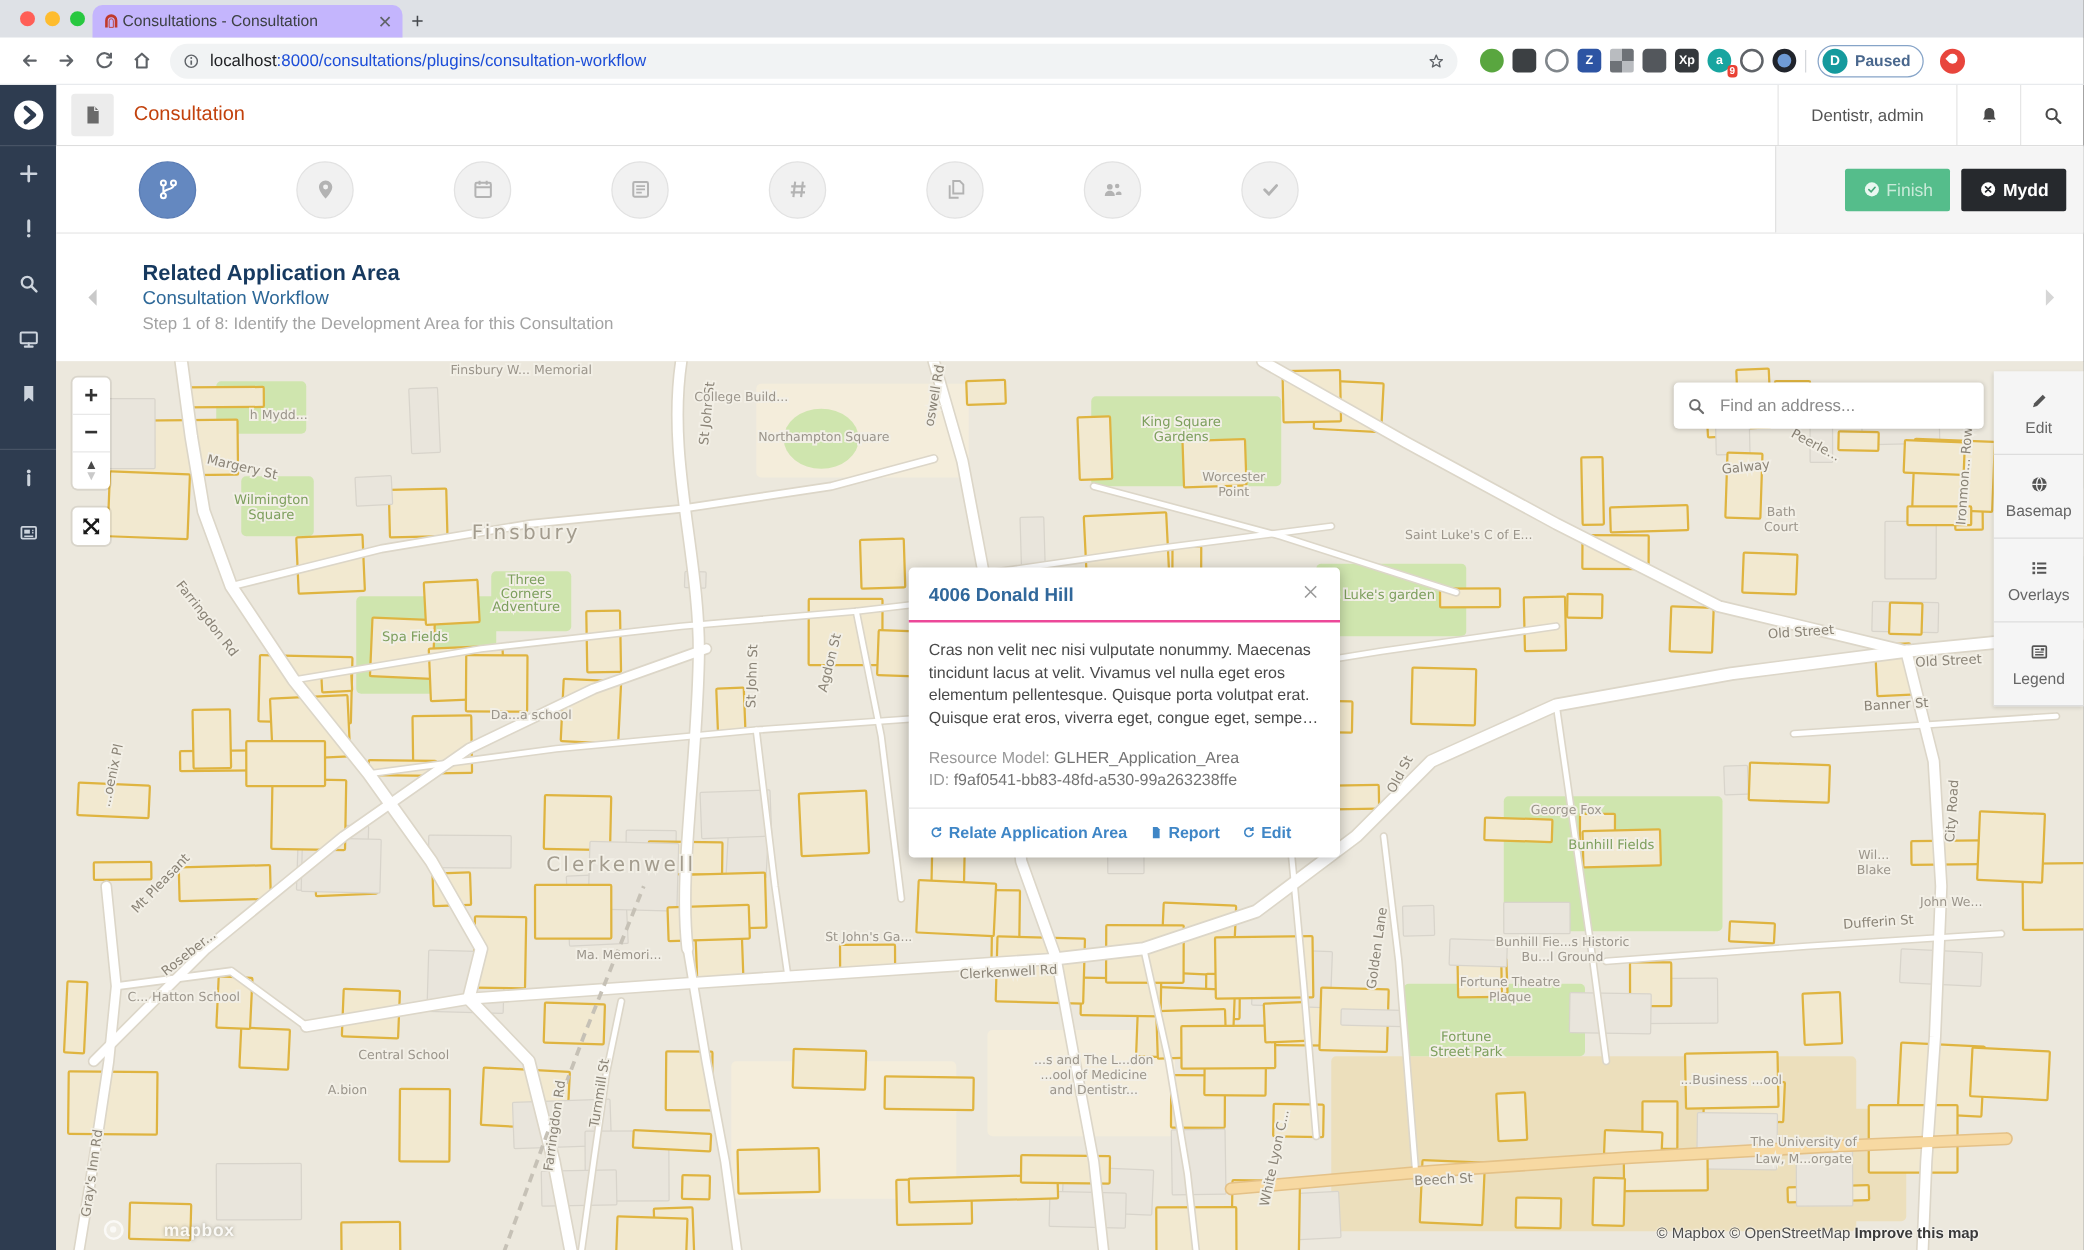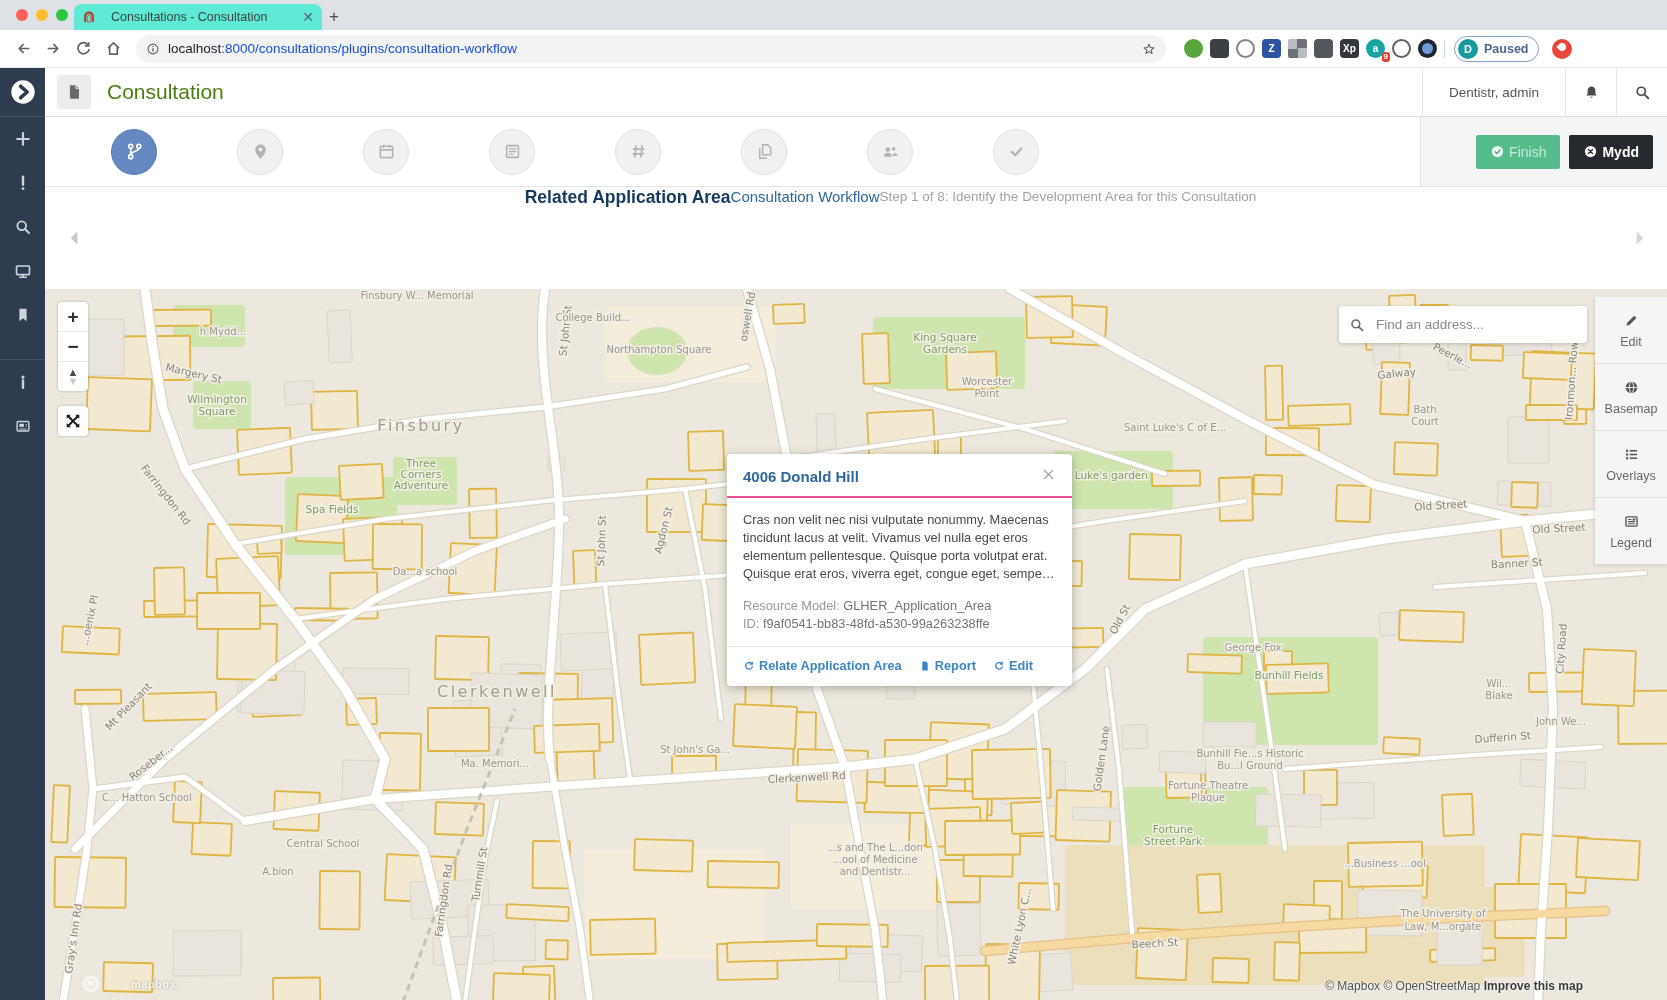--- a/index.html
+++ b/index.html
@@ -3,22 +3,22 @@
 <meta charset="utf-8">
 <style>
   html,body{margin:0;padding:0;background:#222;}
   .stage{position:relative;width:1667px;height:1000px;background:#fff;overflow:hidden;
          font-family:"Liberation Sans",sans-serif;-webkit-font-smoothing:antialiased;}
   .ic{display:inline-block;vertical-align:middle;}
   
   .tabbar{height:30px;background:#dee1e6;position:relative;}
   .traffic{position:absolute;top:9px;left:16px;display:flex;gap:8px;}
   .traffic span{width:12px;height:12px;border-radius:50%;display:block;}
-  .tab{position:absolute;left:74px;top:4px;width:232px;height:26px;background:#5eead4;
-       border-radius:8px 8px 0 0;display:flex;align-items:center;padding:0 8px;gap:15px;}
+  .tab{position:absolute;left:74px;top:4px;width:232px;height:26px;background:#c4b5fd;
+       border-radius:8px 8px 0 0;display:flex;align-items:center;padding:0 8px;gap:2px;}
   .tab-title{font-size:12.5px;color:#3c4043;white-space:nowrap;overflow:hidden;flex:1;}
   .tab-close{color:#5f6368;font-size:14px;line-height:1;}
   .newtab{position:absolute;left:322px;top:5px;width:24px;height:24px;color:#45484d;
           font-size:17px;text-align:center;line-height:23px;}
   .toolbar{height:38px;background:#fff;display:flex;align-items:center;padding:0 10px;gap:4px;
            border-bottom:1px solid #e8eaed;box-sizing:border-box;}
   .navbtn{width:26px;height:26px;color:#5f6368;display:flex;align-items:center;justify-content:center;}
   .navbtn .ic{width:17px;height:17px;}
   .urlfield{flex:0 0 1010px;height:28px;background:#f1f3f4;border-radius:14px;display:flex;
             align-items:center;padding:0 10px;gap:8px;margin:0 6px;}
@@ -47,21 +47,21 @@
   .sb-item .ic{width:18px;height:18px;}
   .sb-toggle{height:48px;}
   .sb-toggle .ic{width:26px;height:26px;}
   .sb-sep{width:45px;height:1px;background:rgba(255,255,255,.12);}
   .sb-gap{flex:0 0 22px;}
   .main{flex:1;display:flex;flex-direction:column;min-width:0;}
   .appheader{height:48px;border-bottom:1px solid #ddd;display:flex;align-items:center;flex:none;}
   .doc-btn{width:34px;height:34px;background:#ececec;border-radius:3px;margin-left:12px;
            display:flex;align-items:center;justify-content:center;color:#6a6a6a;}
   .doc-btn .ic{width:18px;height:18px;}
-  .apptitle{font-size:21px;color:#4d7c0f;margin-left:16px;flex:1;}
+  .apptitle{font-size:16px;color:#c2410c;margin-left:16px;flex:1;}
   .hdr-right{display:flex;align-items:stretch;height:100%;}
   .hdr-cell{display:flex;align-items:center;justify-content:center;border-left:1px solid #e6e6e6;
             color:#4a4a4a;}
   .hdr-welcome{padding:0 26px;font-size:13.5px;color:#555;}
   .hdr-icon{width:50px;}
   .hdr-icon .ic{width:17px;height:17px;}
   
   .stepsbar{height:69px;border-bottom:1px solid #e4e4e4;position:relative;display:flex;
             align-items:center;padding-left:66px;gap:80px;flex:none;background:#fff;}
   .step{width:46px;height:46px;border-radius:50%;background:#f1f1f1;border:1px solid #e2e2e2;
@@ -69,21 +69,21 @@
   .step .ic{width:19px;height:19px;}
   .step.active{background:#6488c0;border-color:#5a7cb4;color:#fff;}
   .stepactions{position:absolute;right:0;top:0;bottom:0;width:232px;background:#f5f5f5;
                border-left:1px solid #e2e2e2;display:flex;align-items:center;justify-content:flex-end;
                padding-right:14px;gap:9px;}
   .btn{height:34px;display:flex;align-items:center;padding:0 14px;gap:4px;font-size:14px;border-radius:2px;}
   .btn .ic{width:15px;height:15px;}
   .btn-finish{background:#55bd8b;color:#c9ead9;}
   .btn-quit{background:#26292d;color:#fff;font-weight:bold;}
   
-  .wfnav{height:102px;position:relative;display:flex;flex-direction:row;justify-content:center;
+  .wfnav{height:102px;position:relative;display:flex;flex-direction:column;justify-content:center;
          padding-left:69px;flex:none;background:#fff;}
   .wf-title{font-size:17.5px;font-weight:bold;color:#16395f;line-height:1.25;}
   .wf-sub{font-size:15px;color:#2d6898;line-height:1.3;}
   .wf-desc{font-size:13.5px;color:#a3a3a3;line-height:1.45;}
   .wf-caret{position:absolute;top:50%;margin-top:-11px;width:22px;height:22px;color:#c9c9c9;}
   .wf-caret .ic{width:22px;height:22px;}
   .wf-prev{left:18px;}
   .wf-next{right:16px;color:#d6d6d6;}
   
   .maparea{position:relative;flex:1;background:#ece8dd;overflow:hidden;}
@@ -115,21 +115,21 @@
          border-bottom:1px solid #ddd;color:#666;}
   .mtool .ic{width:17px;height:17px;color:#555;}
   .mtool span{font-size:12.5px;}
   .attribution{position:absolute;right:84px;bottom:7px;font-size:12px;color:#4e4e4e;
                font-family:Liberation Sans, sans-serif;text-shadow:0 0 2px #fff,0 0 2px #fff;}
   .attribution b{color:#3a3a3a;}
   .mblogo{position:absolute;left:10px;bottom:8px;display:flex;align-items:center;gap:4px;opacity:.75;}
   .mblogo .cir{width:16px;height:16px;border-radius:50%;border:2.5px solid #fff;box-sizing:border-box;
                background:rgba(255,255,255,.25);position:relative;}
   .mblogo .cir:after{content:"";position:absolute;left:3px;top:3px;width:5px;height:5px;border-radius:50%;background:#fff;}
-  .mblogo span{color:#fff;font-weight:bold;font-size:11px;letter-spacing:.5px;
+  .mblogo span{color:#fff;font-weight:bold;font-size:14px;letter-spacing:.5px;
                text-shadow:0 0 3px rgba(120,115,100,.9);margin-left:28px;}
   
   .popup{position:absolute;left:682px;top:165px;width:345px;background:#fff;border-radius:4px;
          box-shadow:0 2px 10px rgba(0,0,0,.28);box-sizing:border-box;}
   .pop-head{padding:14px 16px 11px;position:relative;border-bottom:2px solid #ec4899;}
   .pop-title{font-size:15px;font-weight:bold;color:#31689b;}
   .pop-close{position:absolute;right:13px;top:11px;width:18px;height:18px;color:#9a9a9a;}
   .pop-close .ic{width:15px;height:15px;}
   .pop-body{padding:13px 16px 14px;font-size:12.8px;color:#4a4a4a;line-height:1.4;}
   .pop-desc{display:-webkit-box;-webkit-line-clamp:4;-webkit-box-orient:vertical;overflow:hidden;}

